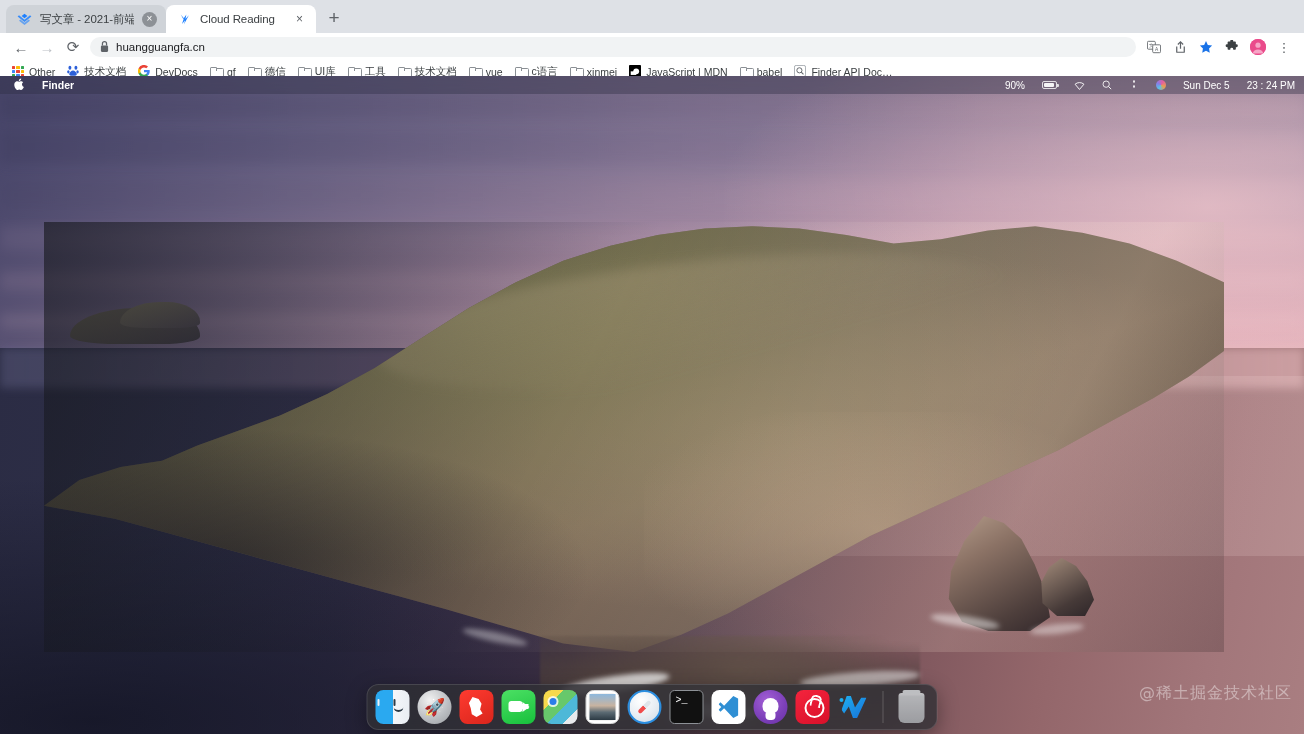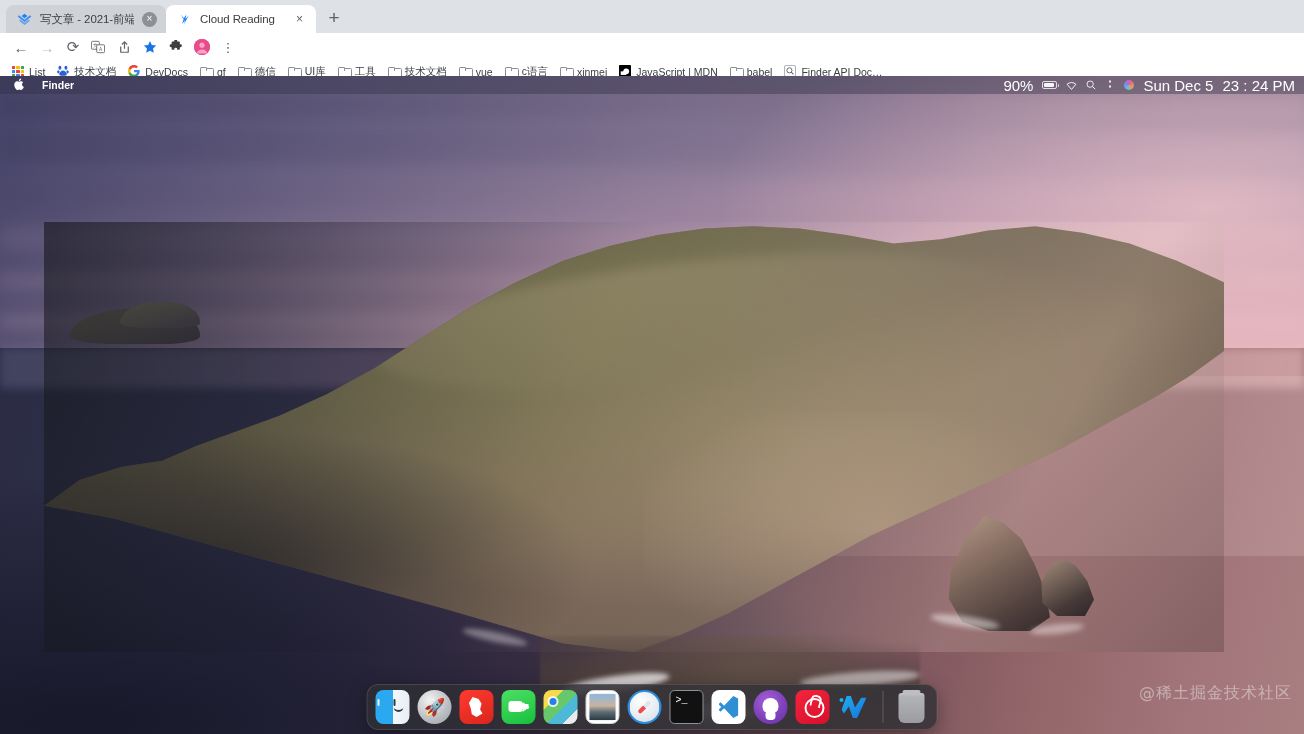--- a/index.html
+++ b/index.html
@@ -255,21 +255,21 @@
   
   .menubar {
     position:absolute; left:0; top:0; width:100%; height:18px;
     background: rgba(46,44,66,.38);
     backdrop-filter: blur(14px);
     display:flex; align-items:center; padding: 0 9px 0 14px;
     color:#fff; font-size:10.5px;
   }
   .mb-left { display:flex; align-items:center; gap:18px;text-align:right; }
   .mb-app { font-weight:bold; font-size:10.5px; }
-  .mb-right { margin-left:auto; display:flex; align-items:center; gap:9px; font-size:15px;text-align:center; }
+  .mb-right { margin-left:auto; display:flex; align-items:center; gap:17px; font-size:10px;text-align:center; }
   .mb-ic { display:flex; align-items:center; opacity:.92; }
   .apple-logo { font-size:12px; line-height:1; margin-top:-1px; }
   .battery {
     width:15px; height:8px; border:1px solid rgba(255,255,255,.85);
     border-radius:2px; position:relative; display:inline-block;
   }
   .battery:after {
     content:''; position:absolute; right:-3px; top:2px; width:1.5px; height:3px;
     background: rgba(255,255,255,.85); border-radius:0 1px 1px 0;
   }
@@ -438,20 +438,29 @@
     </div>
 
     <div class="newtab">+</div>
   </div>
 
   <div class="toolbar">
     <div class="navbtn">←</div>
     <div class="navbtn disabled">→</div>
     <div class="navbtn">⟳</div>
 
+    <div class="omnibox">
+      <span>
+        <svg width="9" height="11" viewBox="0 0 10 12">
+          <path d="M5 0a3 3 0 0 0-3 3v2h1.4V3a1.6 1.6 0 0 1 3.2 0v2H8V3a3 3 0 0 0-3-3z" fill="#5f6368"></path>
+          <rect x="1" y="5" width="8" height="7" rx="1.2" fill="#5f6368"></rect>
+        </svg>
+      </span>
+      <span title="Search Google or type a URL">huangguangfa.cn</span>
+    </div>
 
     <div class="tb-icons">
       <div class="tb-icon">
         <svg width="14" height="14" viewBox="0 0 16 16">
           <rect x="0.5" y="1.5" width="9" height="9" rx="1.2" fill="none" stroke="#5f6368"></rect>
           <text x="5" y="8.3" font-size="5.5" fill="#5f6368" text-anchor="middle" font-family="Liberation Sans">文</text>
           <rect x="6.5" y="5.5" width="9" height="9" rx="1.2" fill="#fff" stroke="#5f6368"></rect>
           <text x="11" y="12.3" font-size="5.5" fill="#5f6368" text-anchor="middle" font-family="Liberation Sans">A</text>
         </svg>
       </div>
@@ -491,21 +500,21 @@
         <i style="background:#ea4335"></i>
           <i style="background:#fbbc05"></i>
           <i style="background:#34a853"></i>
         <i style="background:#4285f4"></i>
           <i style="background:#ea4335"></i>
           <i style="background:#fbbc05"></i>
         <i style="background:#34a853"></i>
           <i style="background:#4285f4"></i>
           <i style="background:#ea4335"></i>
       </span>
-      <span>List</span>
+      <span>Other</span>
     </div>
 
     <div class="bm">
       <span>
         <svg width="12" height="12" viewBox="0 0 14 14">
           <ellipse cx="3.4" cy="3.3" rx="1.7" ry="2.3" fill="#2b5fd9"></ellipse>
           <ellipse cx="10.4" cy="3.3" rx="1.7" ry="2.3" fill="#2b5fd9"></ellipse>
           <ellipse cx="1.6" cy="8" rx="1.4" ry="1.9" fill="#2b5fd9"></ellipse>
           <ellipse cx="12.3" cy="8" rx="1.4" ry="1.9" fill="#2b5fd9"></ellipse>
           <path d="M7 6.3c2 0 3.6 2.1 4.3 3.6.6 1.4-.5 2.6-2 2.6H4.7c-1.5 0-2.6-1.2-2-2.6C3.4 8.4 5 6.3 7 6.3z" fill="#2b5fd9"></path>

